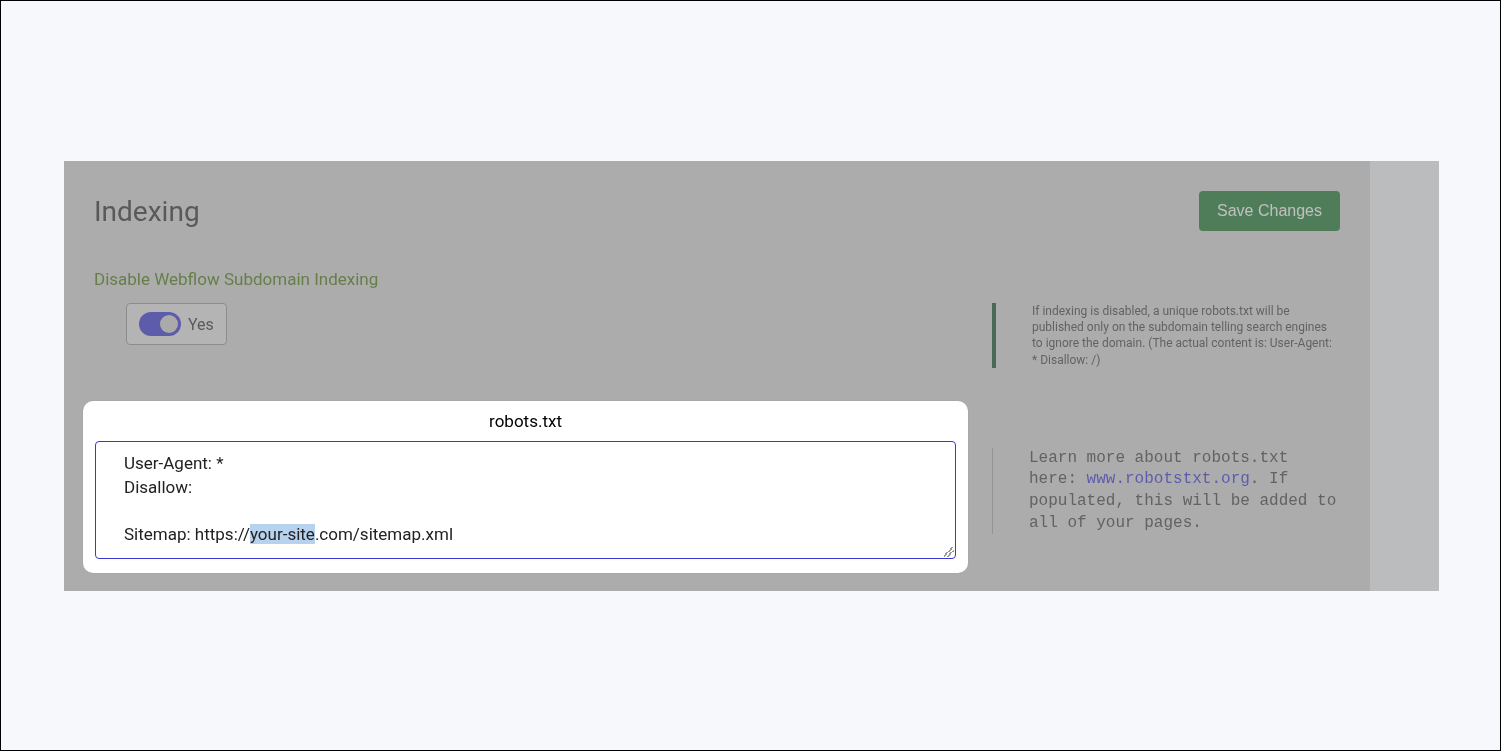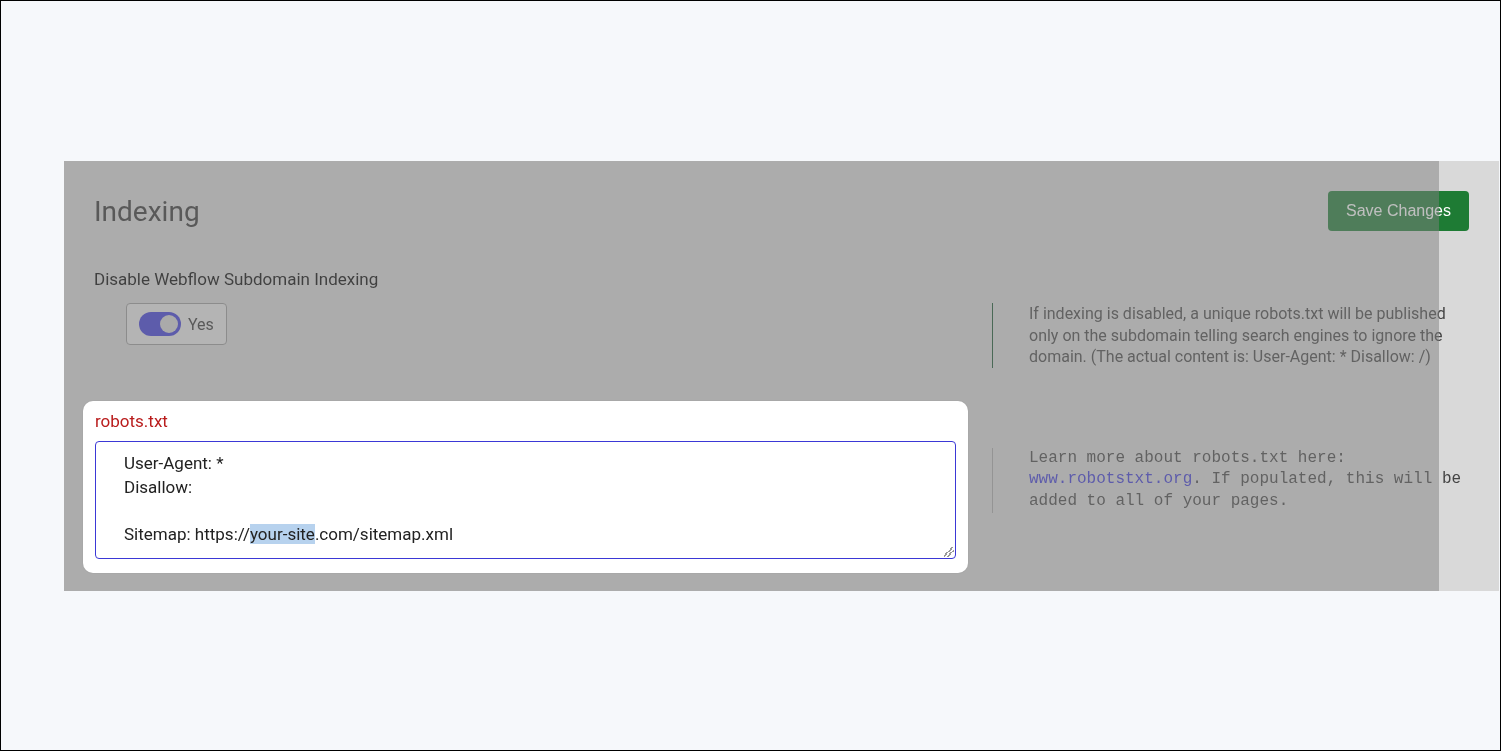--- a/index.html
+++ b/index.html
@@ -12,21 +12,21 @@
       background: #f6f8fb;
       width: 1501px;
       height: 751px;
       position: relative;
       border: 1px solid #000;
     }
     .panel {
       position: absolute;
       left: 63px;
       top: 160px;
-      width: 1435px;
+      width: 1306px;
       height: 430px;
       background: #d9d9d9;
       padding: 30px 30px 0 30px;
       overflow: hidden;
     }
     .overlay {
       position: absolute;
       left: 63px;
       top: 160px;
       width: 1375px;
@@ -51,36 +51,36 @@
       color: #fff;
       border: none;
       border-radius: 4px;
       padding: 11px 18px;
       font-size: 16px;
       cursor: pointer;
       margin-left: 32px;
     }
     .section-label {
       font-size: 17px;
-      color: #000000;
+      color: #4d7c0f;
       margin-bottom: 14px;
     }
     .row {
       display: flex;
       align-items: flex-start;
     }
     .left-col {
       width: 898px;
       flex-shrink: 0;
     }
     .right-col {
-      border-left: 1px solid #14532d;
+      border-left: 4px solid #14532d;
       padding-left: 36px;
       flex: 1;
-      font-size: 16px;
+      font-size: 12px;
       color: #444;
       line-height: 1.35;
     }
     .toggle-row {
       display: flex;
       align-items: center;
       gap: 17px;
       margin-left: 32px;
     }
     .toggle-box {
@@ -126,22 +126,23 @@
       top: 400px;
       width: 885px;
       background: #fff;
       border-radius: 10px;
       padding: 10px 12px 14px 12px;
       z-index: 10;
       box-shadow: 0 0 0 1px rgba(0,0,0,0.02);
     }
     .robots-label {
       font-size: 17px;
-      color: #b91c1c;
+      color: #000000;
       margin-bottom: 10px;
+      text-align: center;
     }
     .robots-content {
       width: 100%;
       height: 118px;
       border: 1px solid #3b38d6;
       border-radius: 4px;
       padding: 10px 28px;
       font-size: 17px;
       color: #222;
       line-height: 1.4;

